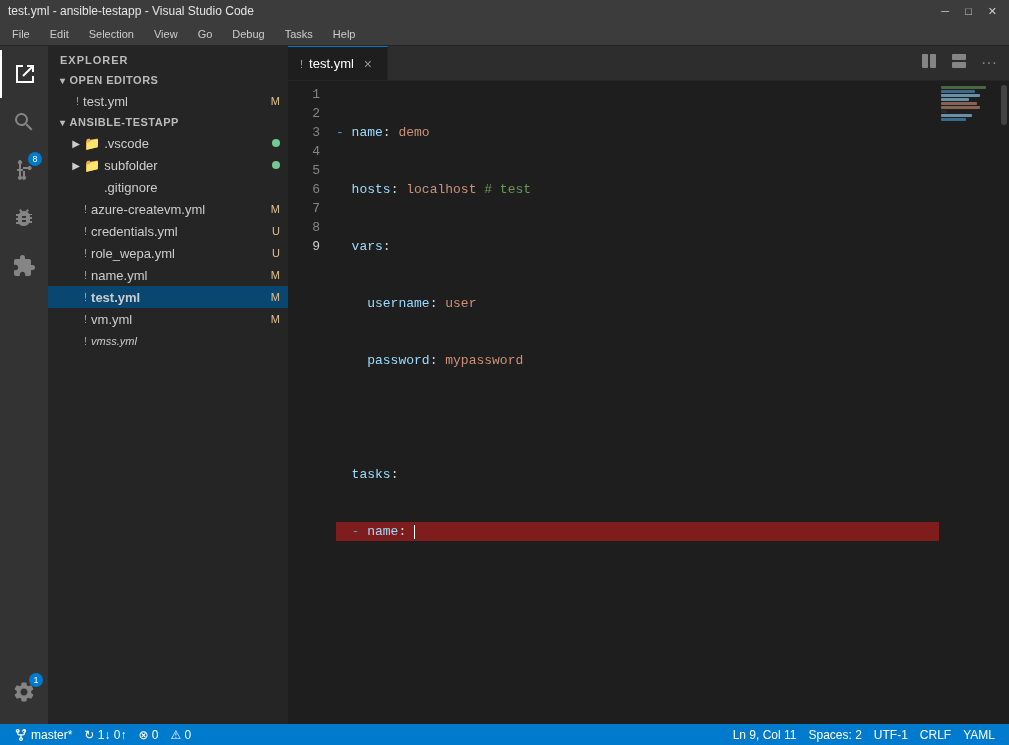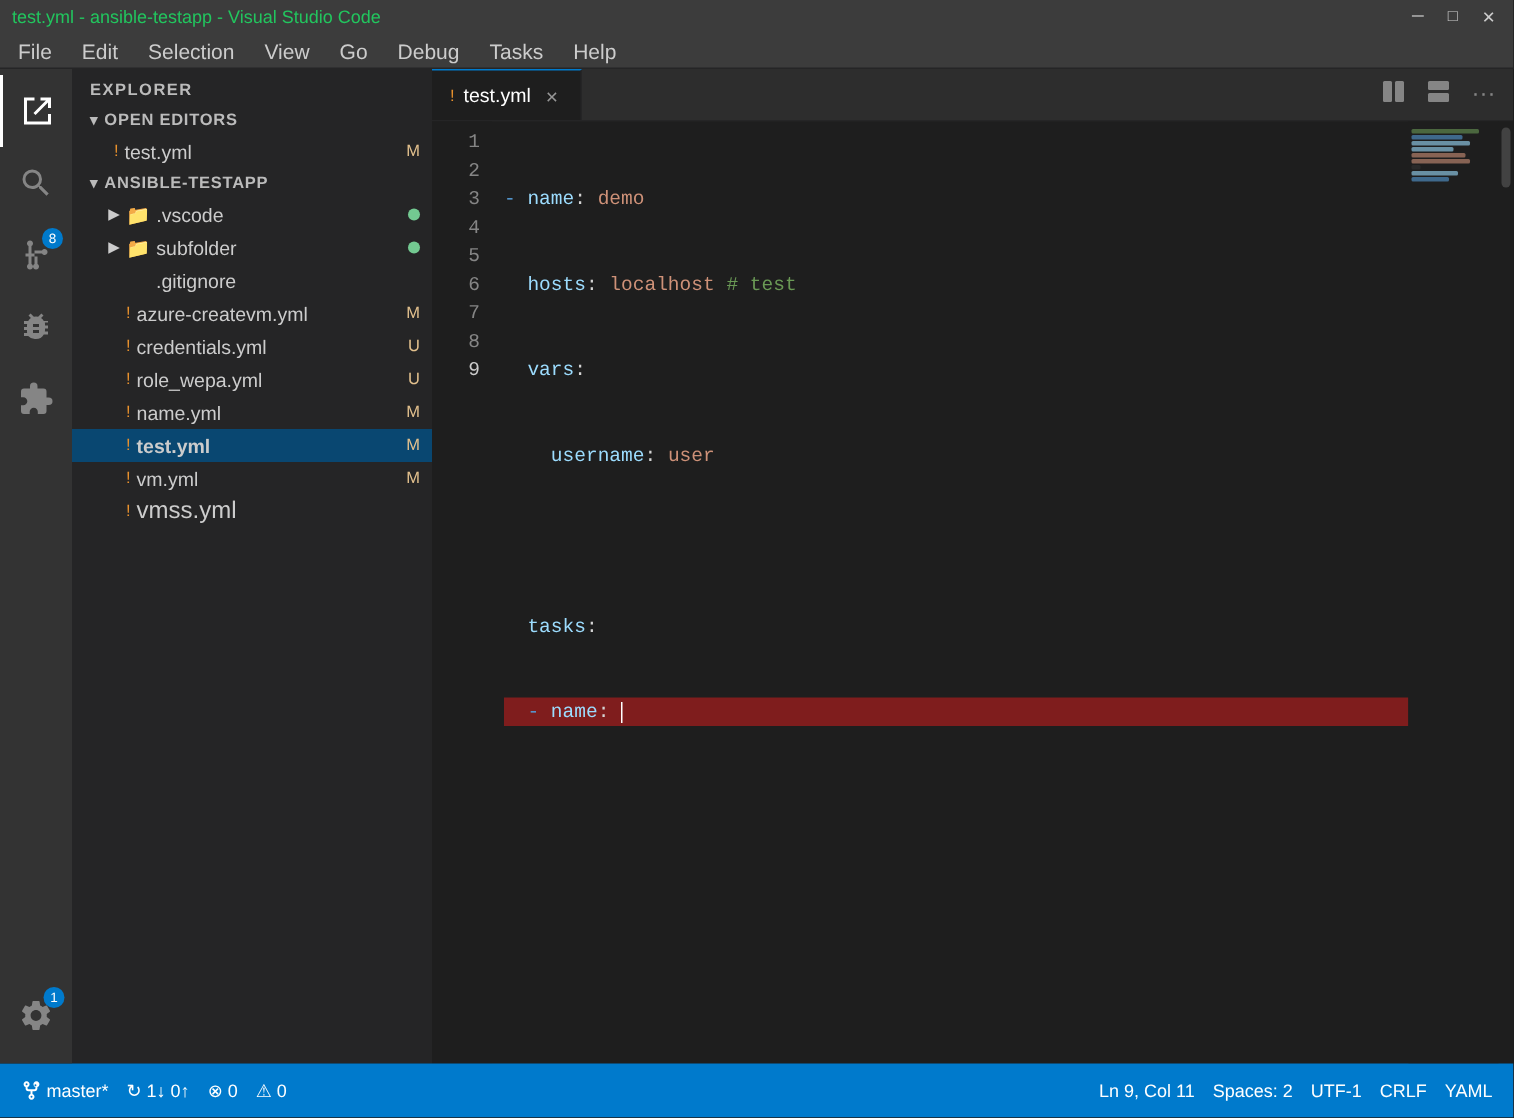--- a/index.html
+++ b/index.html
@@ -40,21 +40,21 @@
       background: #3c3c3c;
       height: 24px;
       display: flex;
       align-items: center;
       padding: 0 4px;
       gap: 4px;
       flex-shrink: 0;
       border-bottom: 1px solid #252526;
     }
     .menu-item {
-      font-size: 14px;
+      font-size: 11px;
       color: #cccccc;
       padding: 2px 8px;
       cursor: pointer;
     }
 
     
     #main {
       display: flex;
       flex: 1;
       overflow: hidden;
@@ -301,21 +301,21 @@
 
     
     #scrollbar {
       width: 10px;
       background: #1e1e1e;
     }
 
     
     #status-bar {
       background: #007acc;
-      height: 36px;
+      height: 21px;
       display: flex;
       align-items: center;
       padding: 0 8px;
       font-size: 12px;
       color: #ffffff;
       flex-shrink: 0;
       gap: 0;
     }
     .status-item {
       padding: 0 6px;
@@ -340,21 +340,21 @@
       vertical-align: text-bottom;
     }
     @keyframes blink {
       50% { opacity: 0; }
     }
   </style>
 </head>
 <body>
 
 <div id="title-bar">
-  <span style="font-size:12px; color:#22c55e;">test.yml - ansible-testapp - Visual Studio Code</span>
+  <span style="font-size:12px; color:#e5e5e5;">test.yml - ansible-testapp - Visual Studio Code</span>
   <div id="title-bar-controls">
     <span class="title-btn">─</span>
     <span class="title-btn">□</span>
     <span class="title-btn">✕</span>
   </div>
 </div>
 
 <div id="menu-bar">
   <span class="menu-item">File</span>
   <span class="menu-item">Edit</span>
@@ -477,21 +477,21 @@
       </div>
 
       <div class="tree-item" style="padding-left: 36px;">
         <span style="color:#e8912d; margin-right:4px; font-size:11px;">!</span>
         <span style="flex:1; font-size:13px;">vm.yml</span>
         <span style="font-size:11px; color:#e2c08d; margin-right:8px;">M</span>
       </div>
 
       <div class="tree-item" style="padding-left: 36px;">
         <span style="color:#e8912d; margin-right:4px; font-size:11px;">!</span>
-        <span style="flex:1; font-size:16px;">vmss.yml</span>
+        <span style="flex:1; font-size:11px;font-style:italic;">vmss.yml</span>
         <span style="font-size:11px; color:transparent; margin-right:8px;">_</span>
       </div>
     </div>
   </div>
 
   <div id="editor-area">
 
     <div id="tab-bar">
       <div class="tab active">
         <span class="tab-icon">!</span>
@@ -525,20 +525,21 @@
         <div>6</div>
         <div>7</div>
         <div>8</div>
         <div style="color:#cccccc;">9</div>
       </div>
       <div id="code-area">
         <div><span class="c-dash">- </span><span class="c-property">name</span><span>: </span><span class="c-string">demo</span></div>
         <div><span>  </span><span class="c-property">hosts</span><span>: </span><span class="c-string">localhost</span><span class="c-comment"> # test</span></div>
         <div><span>  </span><span class="c-property">vars</span><span>:</span></div>
         <div><span>    </span><span class="c-property">username</span><span>: </span><span class="c-string">user</span></div>
+        <div><span>    </span><span class="c-property">password</span><span>: </span><span class="c-string">mypassword</span></div>
         <div>&nbsp;</div>
         <div><span>  </span><span class="c-property">tasks</span><span>:</span></div>
         <div style="background:#7f1d1d;"><span>  </span><span class="c-dash">- </span><span class="c-property">name</span><span>: </span><span class="cursor"></span></div>
       </div>
 
       <div id="minimap">
         <div id="minimap-content">
           <div class="mini-line" style="width:80%; background:#6a9955;"></div>
           <div class="mini-line" style="width:60%; background:#569cd6;"></div>
           <div class="mini-line" style="width:70%; background:#9cdcfe;"></div>

